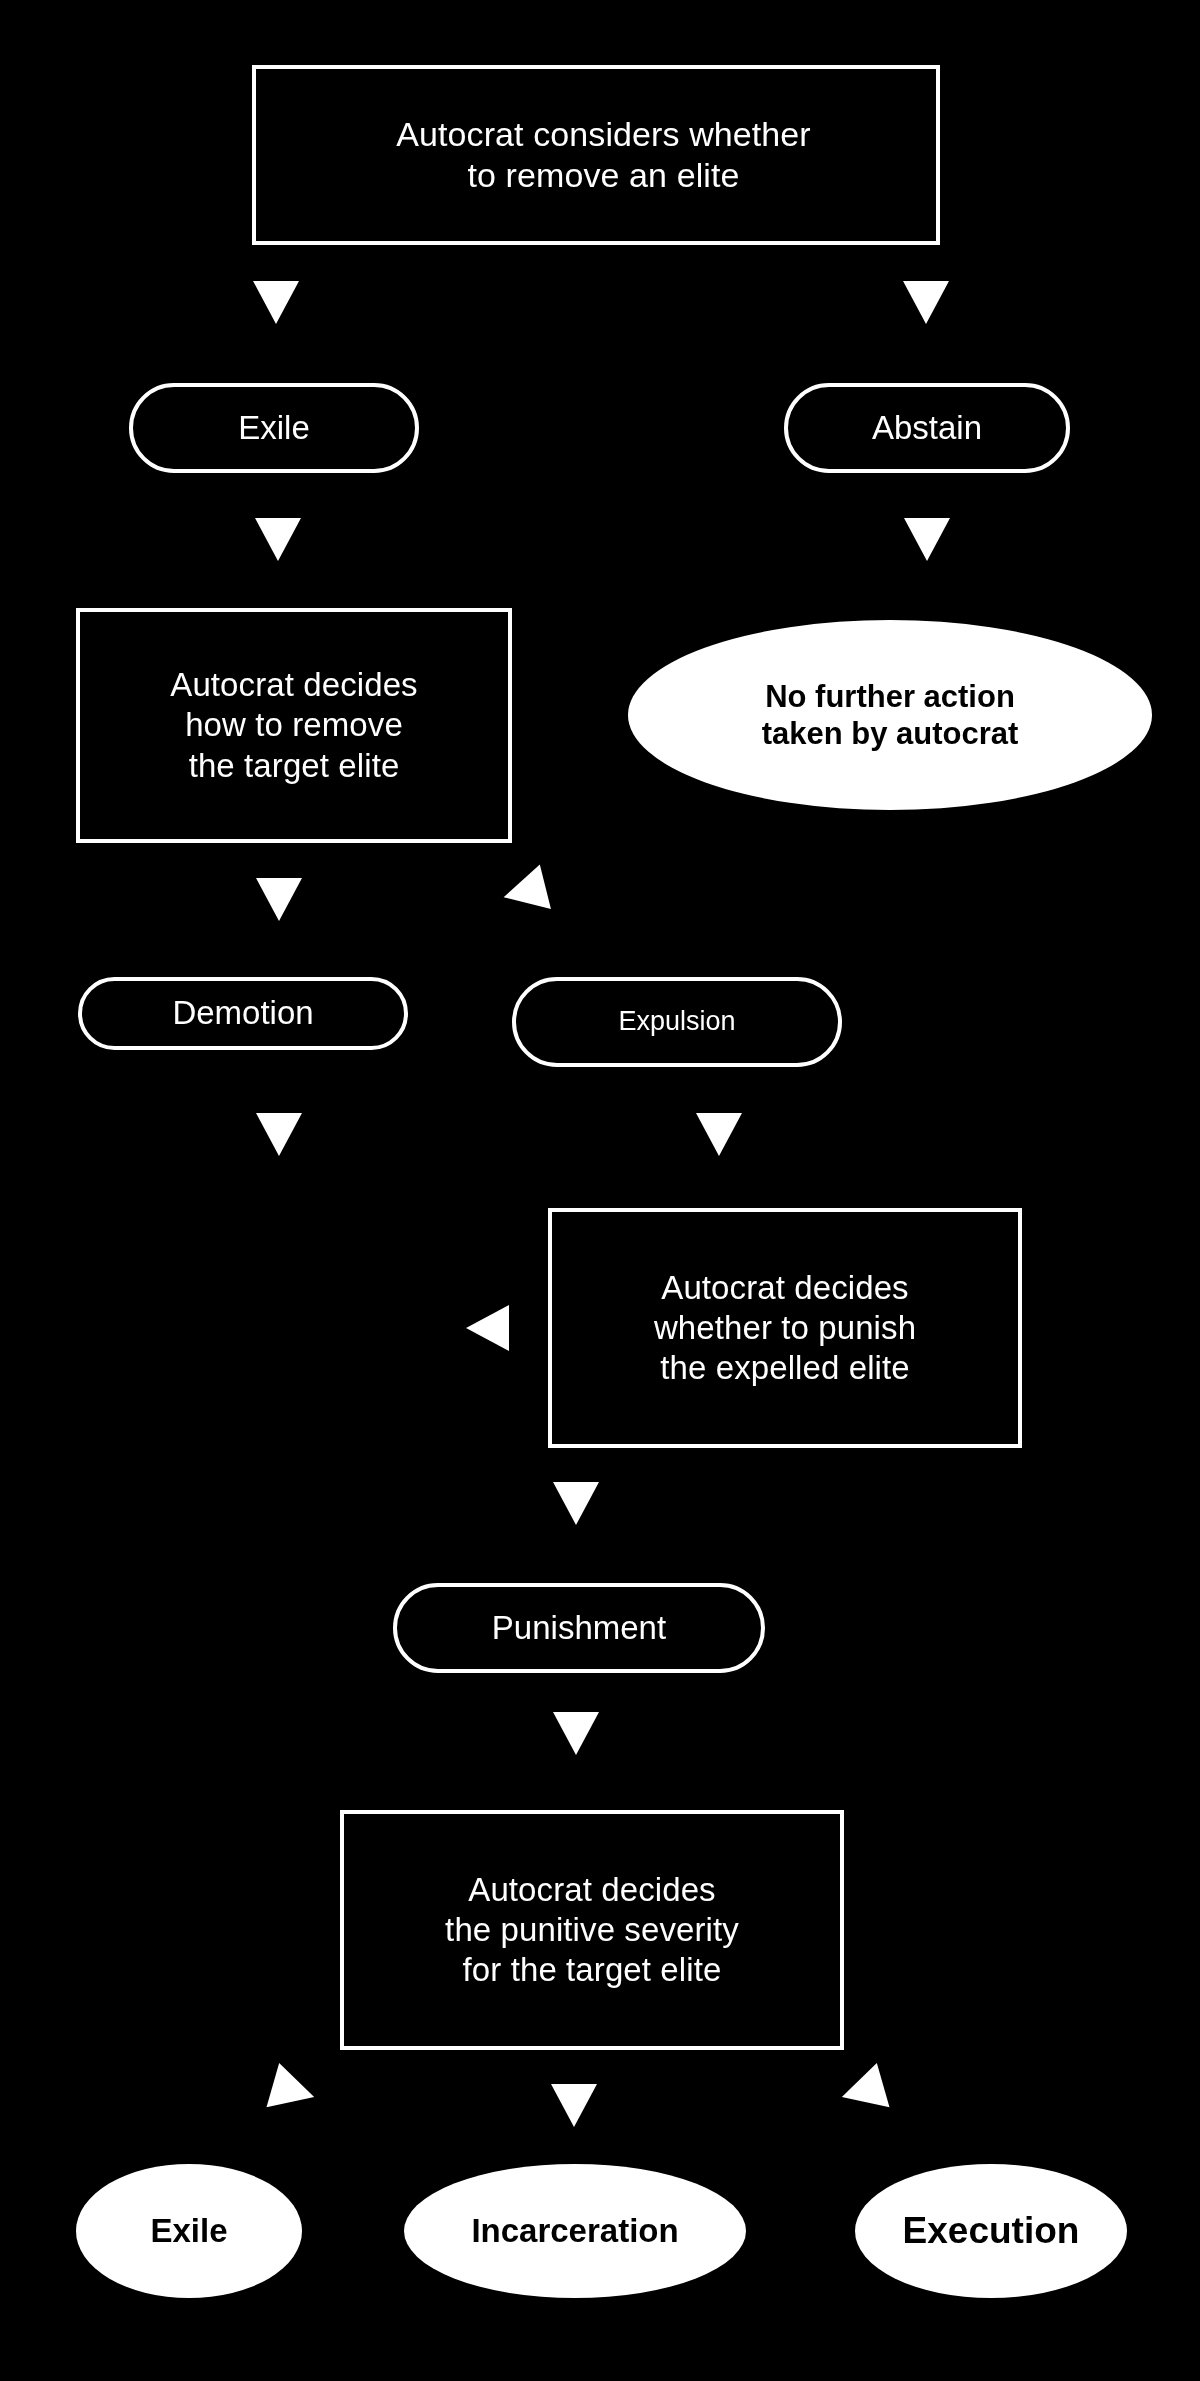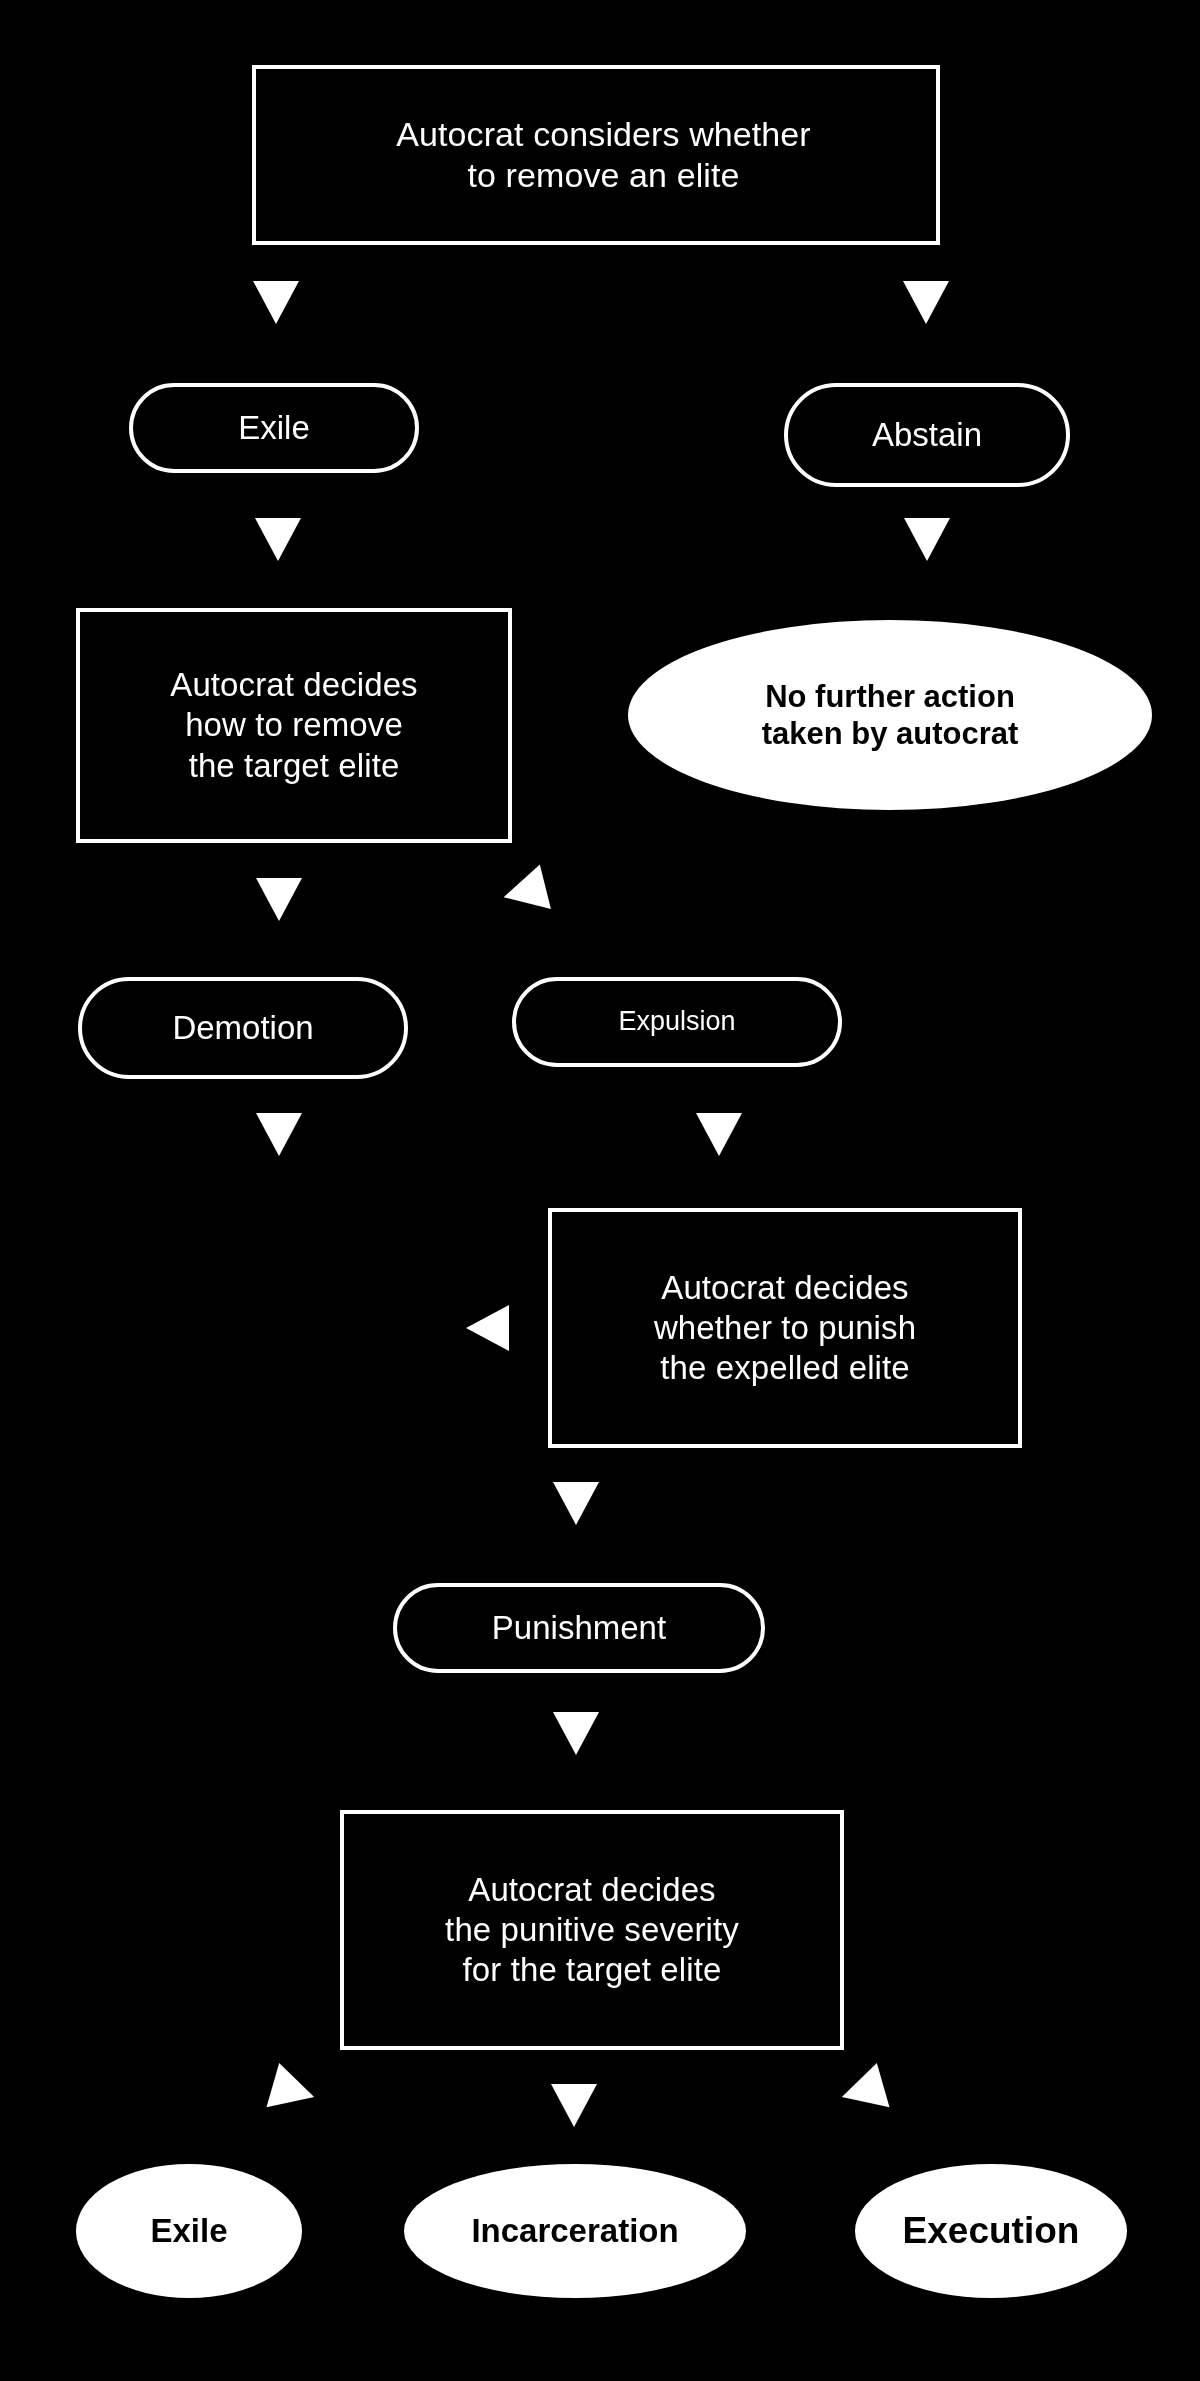--- a/index.html
+++ b/index.html
@@ -95,42 +95,42 @@
 to remove an elite</span>
   </div>
 
   <div class="arrow arrow-down" style="left:253px; top:281px;"></div>
   <div class="arrow arrow-down" style="left:903px; top:281px;"></div>
 
   <div class="node-pill" style="left:129px; top:383px; width:290px; height:90px; font-size:33px;">
     <span>Exile</span>
   </div>
 
-  <div class="node-pill" style="left:784px; top:383px; width:286px; height:104px; font-size:33px;">
+  <div class="node-pill" style="left:784px; top:383px; width:286px; height:90px; font-size:33px;">
     <span>Abstain</span>
   </div>
 
   <div class="arrow arrow-down" style="left:255px; top:518px;"></div>
   <div class="arrow arrow-down" style="left:904px; top:518px;"></div>
 
   <div class="node-rect" style="left:76px; top:608px; width:436px; height:235px; font-size:33px;">
     <span>Autocrat decides
 how to remove
 the target elite</span>
   </div>
 
   <div class="node-ellipse" style="left:628px; top:620px; width:524px; height:190px; font-size:31px;">
     <span>No further action
 taken by autocrat</span>
   </div>
 
   <div class="arrow arrow-down" style="left:256px; top:878px;"></div>
   <div class="arrow arrow-left" style="left:503px; top:869px; transform:rotate(-14deg);"></div>
 
-  <div class="node-pill" style="left:78px; top:977px; width:330px; height:102px; font-size:33px;">
+  <div class="node-pill" style="left:78px; top:977px; width:330px; height:73px; font-size:33px;">
     <span>Demotion</span>
   </div>
 
   <div class="node-pill" style="left:512px; top:977px; width:330px; height:90px; font-size:27px;">
     <span>Expulsion</span>
   </div>
 
   <div class="arrow arrow-down" style="left:256px; top:1113px;"></div>
   <div class="arrow arrow-down" style="left:696px; top:1113px;"></div>
 

